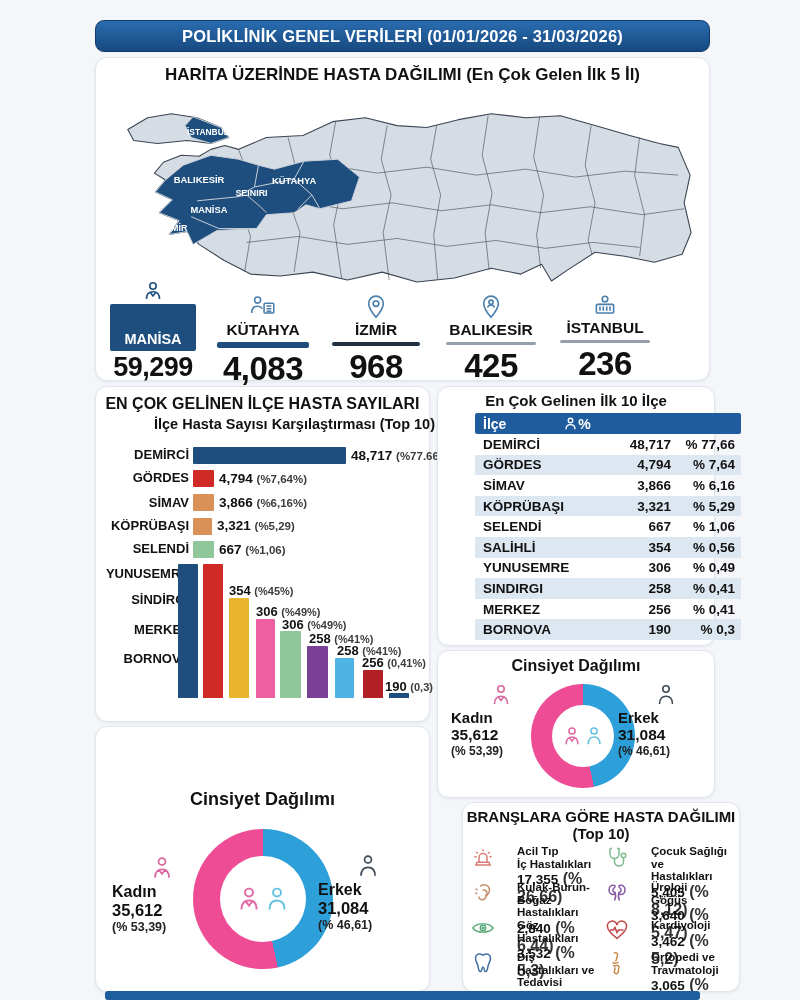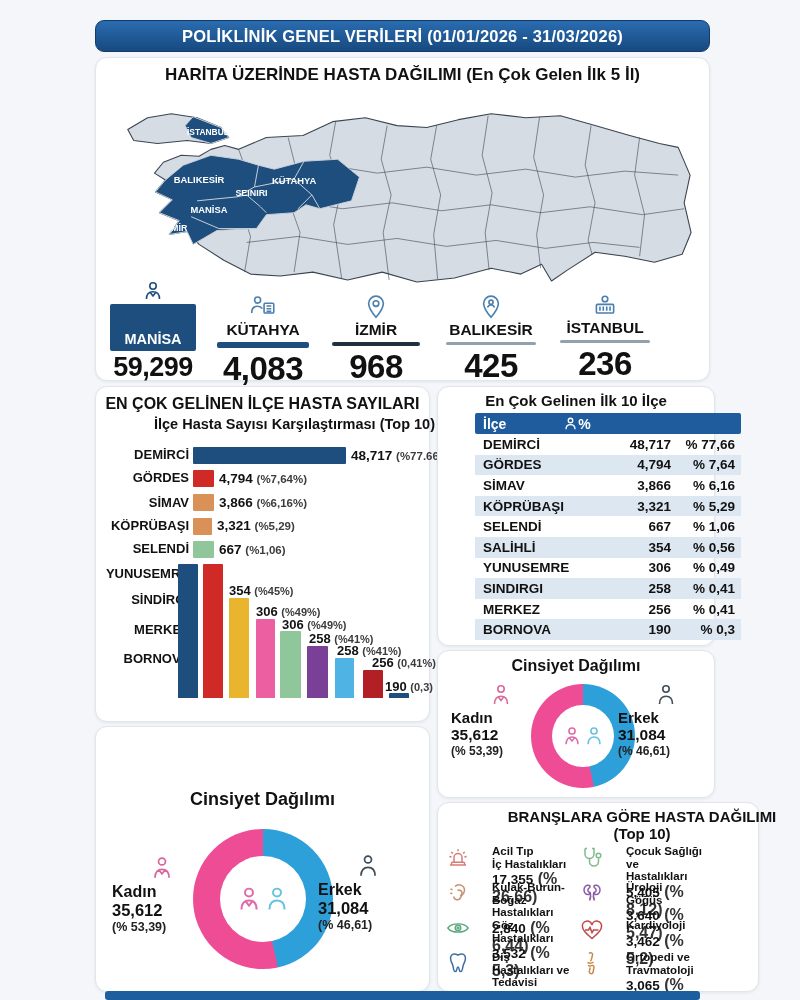--- a/index.html
+++ b/index.html
@@ -164,21 +164,21 @@
   <div class="vbar" style="left:211px;top:259px;width:21px;height:52px;background:#7a3f97;"></div>
   <div class="vbar" style="left:239px;top:271px;width:19px;height:40px;background:#4fb3e3;"></div>
   <div class="vbar" style="left:267px;top:283px;width:20px;height:28px;background:#b22026;"></div>
   <div class="vbar" style="left:293px;top:306px;width:20px;height:5px;background:#1d4e7e;"></div>
 
   <div class="vval" style="left:133px;top:196px;"><span>354</span> <span class="pct">(%45%)</span></div>
   <div class="vval" style="left:160px;top:217px;"><span>306</span> <span class="pct">(%49%)</span></div>
   <div class="vval" style="left:186px;top:230px;"><span>306</span> <span class="pct">(%49%)</span></div>
   <div class="vval" style="left:213px;top:244px;"><span>258</span> <span class="pct">(%41%)</span></div>
   <div class="vval" style="left:241px;top:256px;"><span>258</span> <span class="pct">(%41%)</span></div>
-  <div class="vval" style="left:276px;top:268px;"><span>256</span> <span class="pct">(0,41%)</span></div>
+  <div class="vval" style="left:266px;top:268px;"><span>256</span> <span class="pct">(0,41%)</span></div>
   <div class="vval" style="left:289px;top:292px;"><span>190</span> <span class="pct">(0,3)</span></div>
 </div>
 
 <div class="panel" style="left:437px;top:386px;width:276px;height:258px;">
   <div class="sec-title" style="top:5px;font-size:15px;">En Çok Gelinen İlk 10 İlçe</div>
   <div class="abs" style="left:5px;top:26px;width:266px;margin-left:32px;">
     <div class="thead">
       <span class="tname">İlçe</span>
       <span style="width:72px;display:flex;justify-content:flex-end;">
         <svg width="15" height="15" viewBox="0 0 20 20" fill="none" stroke="#fff" stroke-width="1.8">
@@ -304,21 +304,21 @@
     <svg style="margin:0 auto;" width="24" height="26" viewBox="0 0 22 24" fill="none" stroke="#3f4c59" stroke-width="1.6">
         <circle cx="11" cy="6" r="3.2"></circle>
         <path d="M4.5,21 c0-5.5 2.9-7.8 6.5-7.8 s6.5,2.3 6.5,7.8"></path>
       </svg>
     <div class="glabel" style="font-size:16px;">Erkek</div>
     <div class="gval" style="font-size:16.5px;">31,084</div>
     <div class="gpct" style="font-size:12.5px;">(% 46,61)</div>
   </div>
 </div>
 
-<div class="panel" style="left:437px;top:802px;width:276px;height:188px;padding-left:44px;">
+<div class="panel" style="left:462px;top:802px;width:276px;height:188px;">
   <div class="sec-title" style="top:5px;font-size:15px;">BRANŞLARA GÖRE HASTA DAĞILIMI</div>
   <div class="sec-title" style="top:22px;font-size:15px;">(Top 10)</div>
 
   <div class="branch-item" style="left:8px;top:42px;width:128px;">
     <svg class="ic" width="24" height="24" viewBox="0 0 24 24" fill="none" stroke="#d97b74" stroke-width="1.5">
         <path d="M4,20 h16 M5.5,20 v-1.8 a1,1 0 0 1 1-1 h11 a1,1 0 0 1 1,1 V20"></path>
         <path d="M8,17 v-4.5 a4,4 0 0 1 8,0 V17"></path>
         <path d="M12,4.2 v2 M5.2,7 l1.7,1.4 M18.8,7 l-1.7,1.4 M3.4,11.5 l2.2,.5 M20.6,11.5 l-2.2,.5"></path>
       </svg>
     <div>

